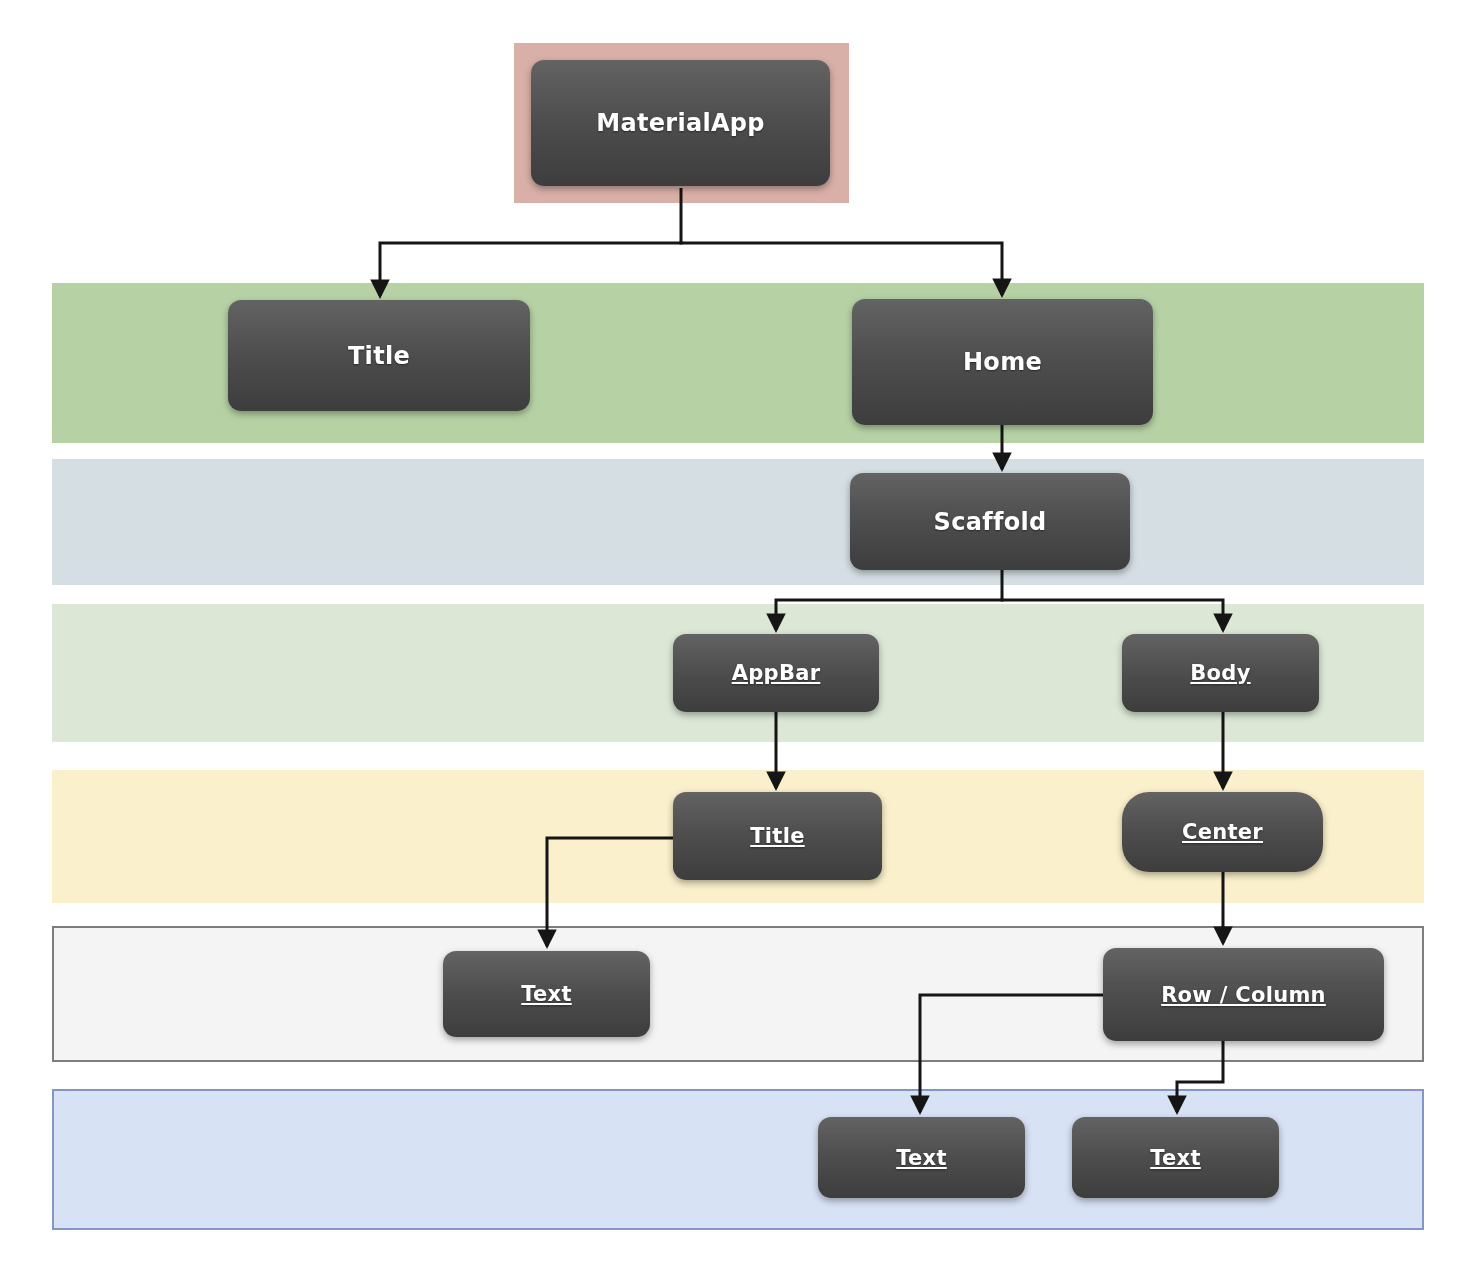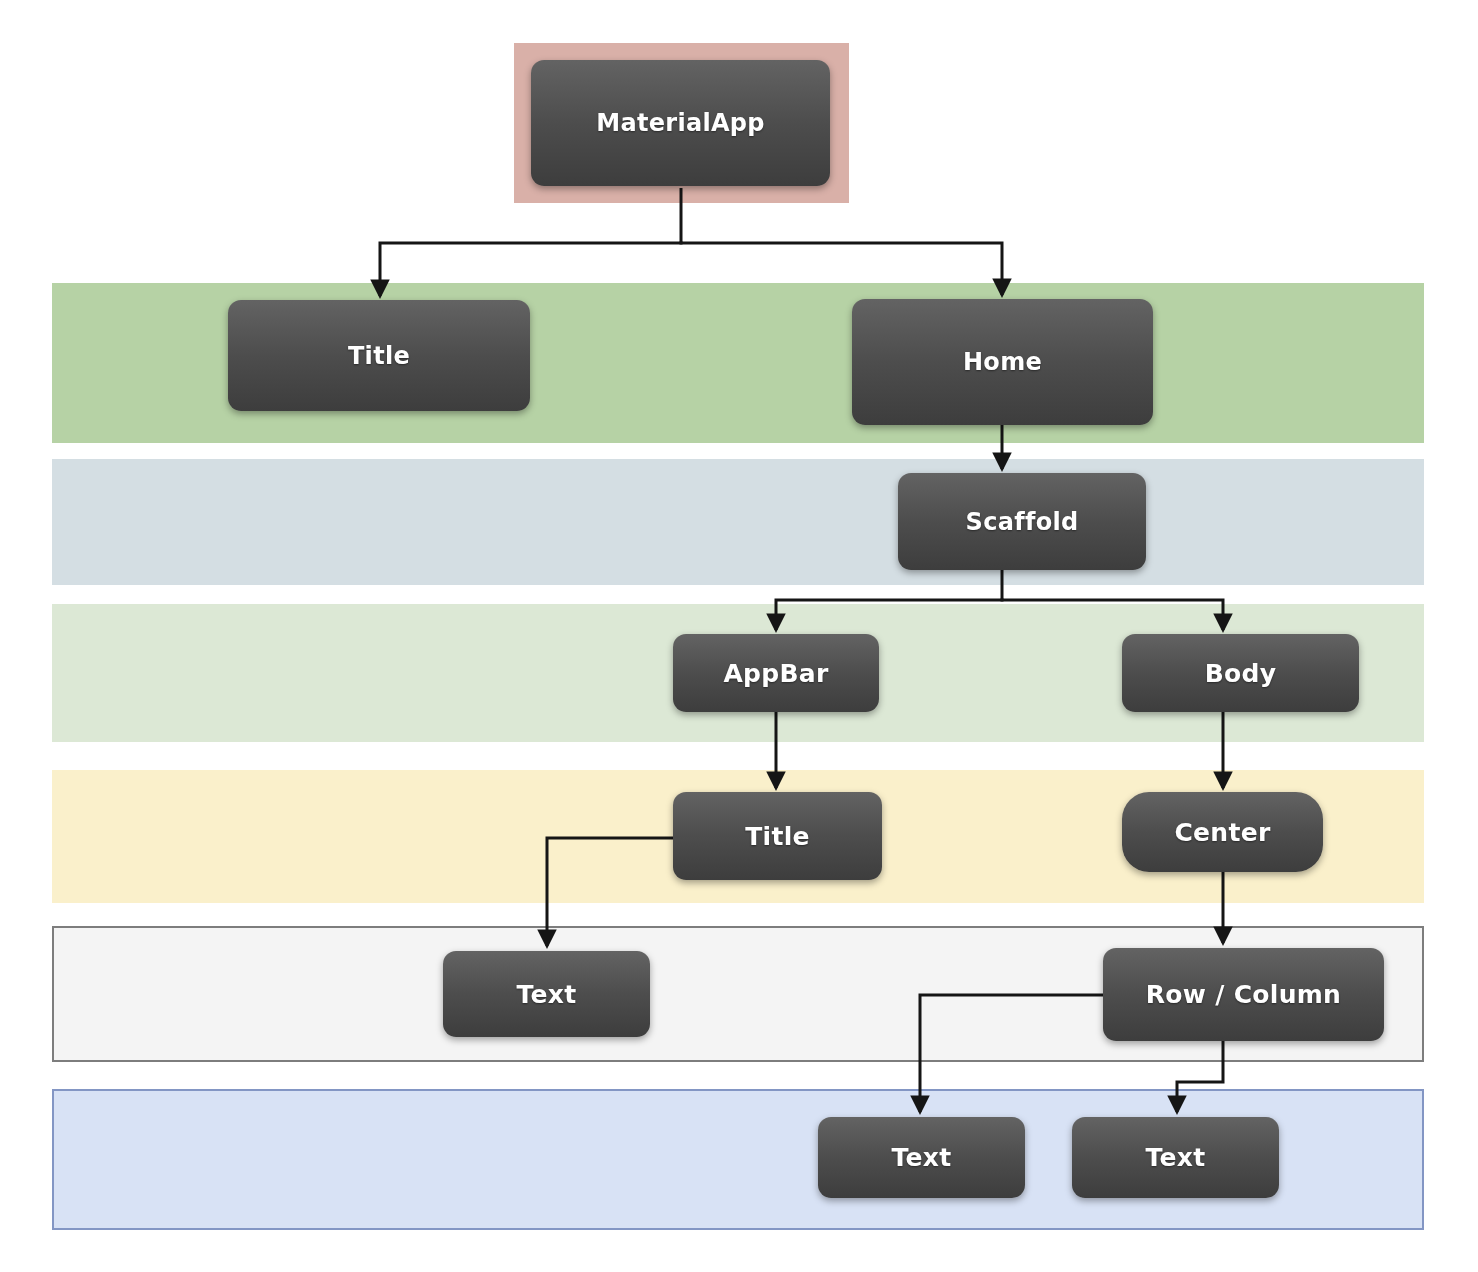--- a/index.html
+++ b/index.html
@@ -22,21 +22,21 @@
   }
   .node {
     position:absolute; display:flex; align-items:center; justify-content:center;
     color:var(--node-text); font-weight:bold; letter-spacing:0.3px;
     border-radius:13px;
     background:linear-gradient(180deg, var(--node-grad-top) 0%, var(--node-grad-mid) 50%, var(--node-grad-bottom) 100%);
     box-shadow:0 3px 7px rgba(0,0,0,0.35);
     text-shadow:0 1px 2px rgba(0,0,0,0.45);
   }
   .lg { font-size:24px;justify-content:center; }
-  .sm { font-size:25px; }
+  .sm { font-size:21px;text-decoration:underline; }
   #edges { position:absolute; left:0; top:0; pointer-events:none; }
   #edges g { stroke:var(--edge); stroke-width:3; fill:none; }
   #edges marker path { fill:var(--edge); stroke:none; }
 </style>
 </head>
 <body>
 
 <div id="canvas" style="--node-grad-top: #636363; --node-grad-mid: #4d4d4d; --node-grad-bottom: #3d3d3d; --node-text: #ffffff; --highlight: #d9b0a8; --band-green: #b6d2a5; --band-bluegray: #d4dee3; --band-lightgreen: #dce8d5; --band-cream: #faf0cb; --band-gray-fill: #f4f4f4; --band-gray-border: #7d7d7d; --band-blue-fill: #d8e2f5; --band-blue-border: #8396c4; --edge: #151515;">
 
   <div class="band band-plain b1"></div>
@@ -76,29 +76,29 @@
   </div>
 
   <div class="node lg" style="left:228px; top:300px; width:302px; height:111px;">
     <span>Title</span>
   </div>
 
   <div class="node lg" style="left:852px; top:299px; width:301px; height:126px;">
     <span>Home</span>
   </div>
 
-  <div class="node lg" style="left:850px; top:473px; width:248px; height:97px;margin-left:48px;">
+  <div class="node lg" style="left:850px; top:473px; width:280px; height:97px;">
     <span>Scaffold</span>
   </div>
 
   <div class="node sm" style="left:673px; top:634px; width:206px; height:78px;">
     <span>AppBar</span>
   </div>
 
-  <div class="node sm" style="left:1122px; top:634px; width:237px; height:78px;">
+  <div class="node sm" style="left:1122px; top:634px; width:197px; height:78px;">
     <span>Body</span>
   </div>
 
   <div class="node sm" style="left:673px; top:792px; width:209px; height:88px;">
     <span>Title</span>
   </div>
 
   <div class="node sm" style="left:1122px; top:792px; width:201px; height:80px;border-radius:27px;">
     <span>Center</span>
   </div>

